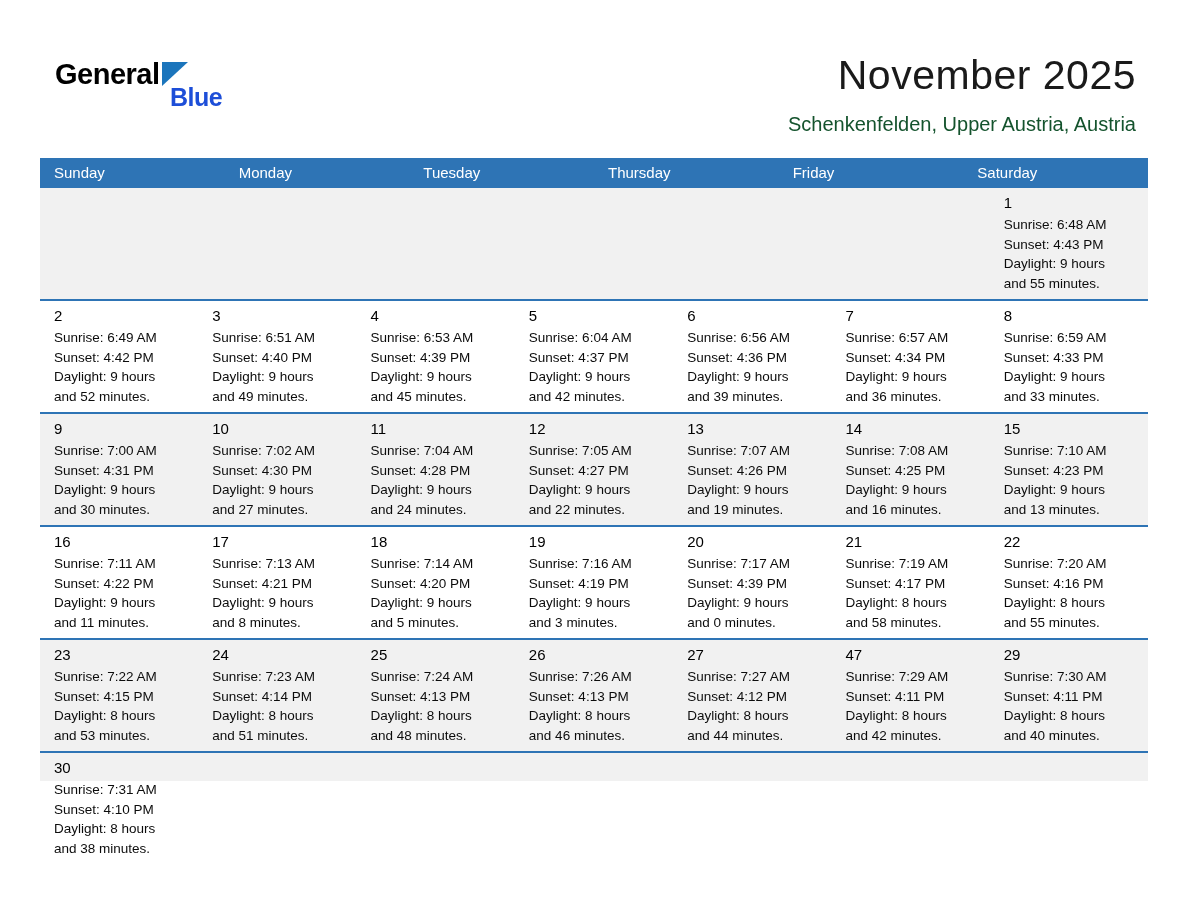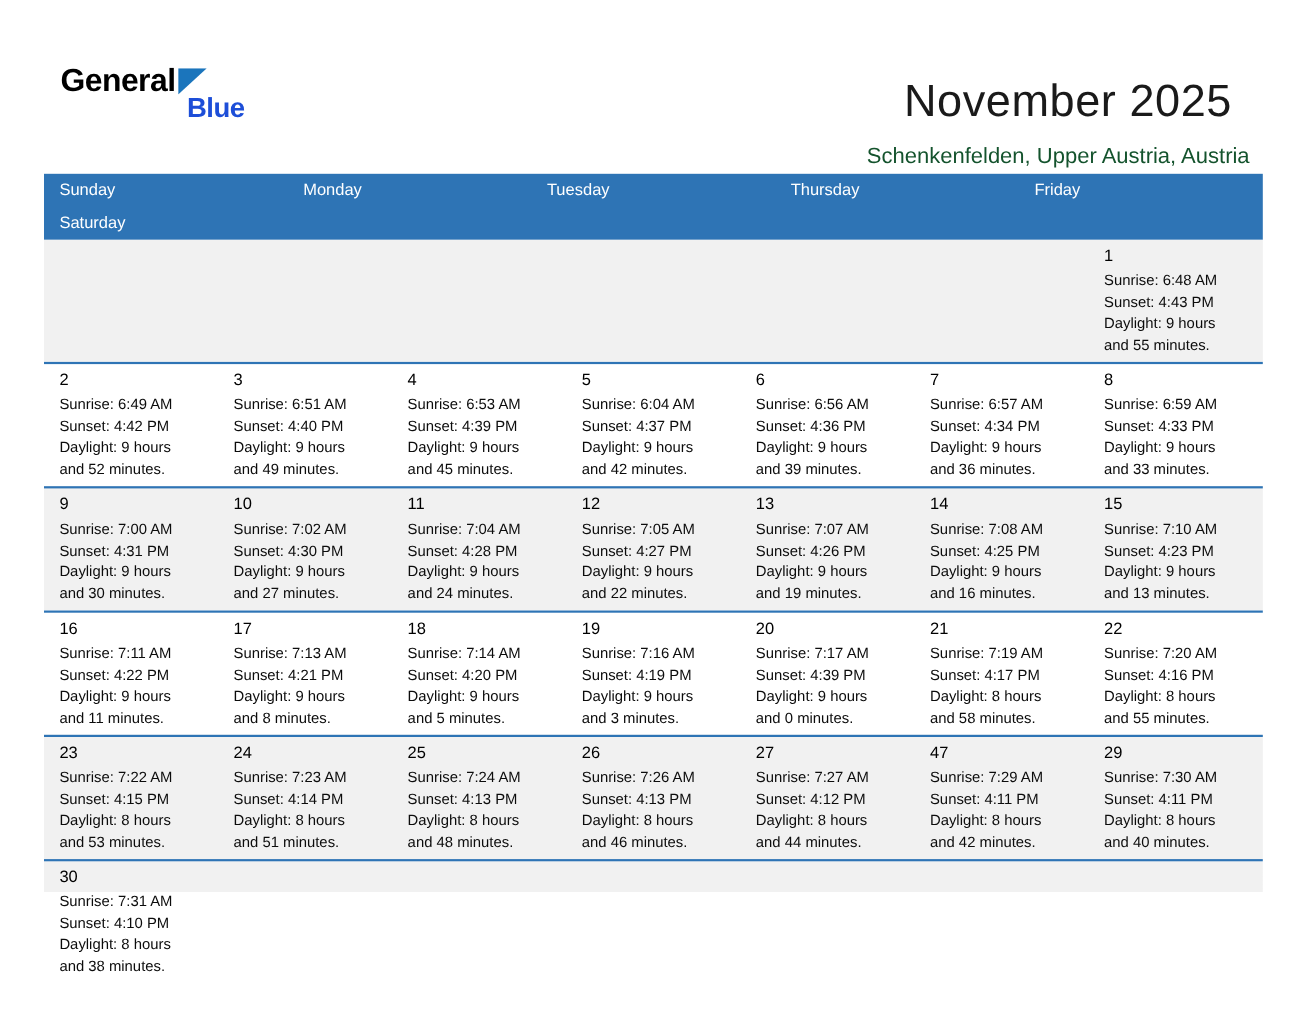--- a/index.html
+++ b/index.html
@@ -21,32 +21,32 @@
     letter-spacing: -0.5px;
   }
   .logo-triangle { margin-left: 2px; margin-top: 2px; }
   .logo-blue {
     font-size: 25px; font-weight: bold; color: #1d4ed8;
     margin-left: 115px; margin-top: -4px; letter-spacing: -0.5px;
   }
 
   .title-block { position: absolute; top: 52px; right: 52px; text-align: right; }
   .page-title {
-    margin: 16px; font-size: 41px; font-weight: 400; color: #1a1a1a;
+    margin: 0; font-size: 41px; font-weight: 400; color: #1a1a1a;
     letter-spacing: 0.5px;
   }
   .page-subtitle {
     margin-top: 14px; font-size: 20px; font-weight: 400; color: #14532d;
   }
 
   
   .calendar { position: absolute; top: 158px; left: 40px; right: 40px; }
 
   .weekday-row {
-    display: grid; grid-template-columns: repeat(5, 1fr);
+    display: grid; grid-template-columns: repeat(6, 1fr);
     background: #2E74B5; color: #ffffff;
   }
   .weekday {
     font-size: 15px; padding: 6px 4px 7px 14px; line-height: 17px;
   }
 
   .week-row {
     display: grid; grid-template-columns: repeat(7, 1fr);
     border-top: 2px solid #2E74B5;
     min-height: 110px;

